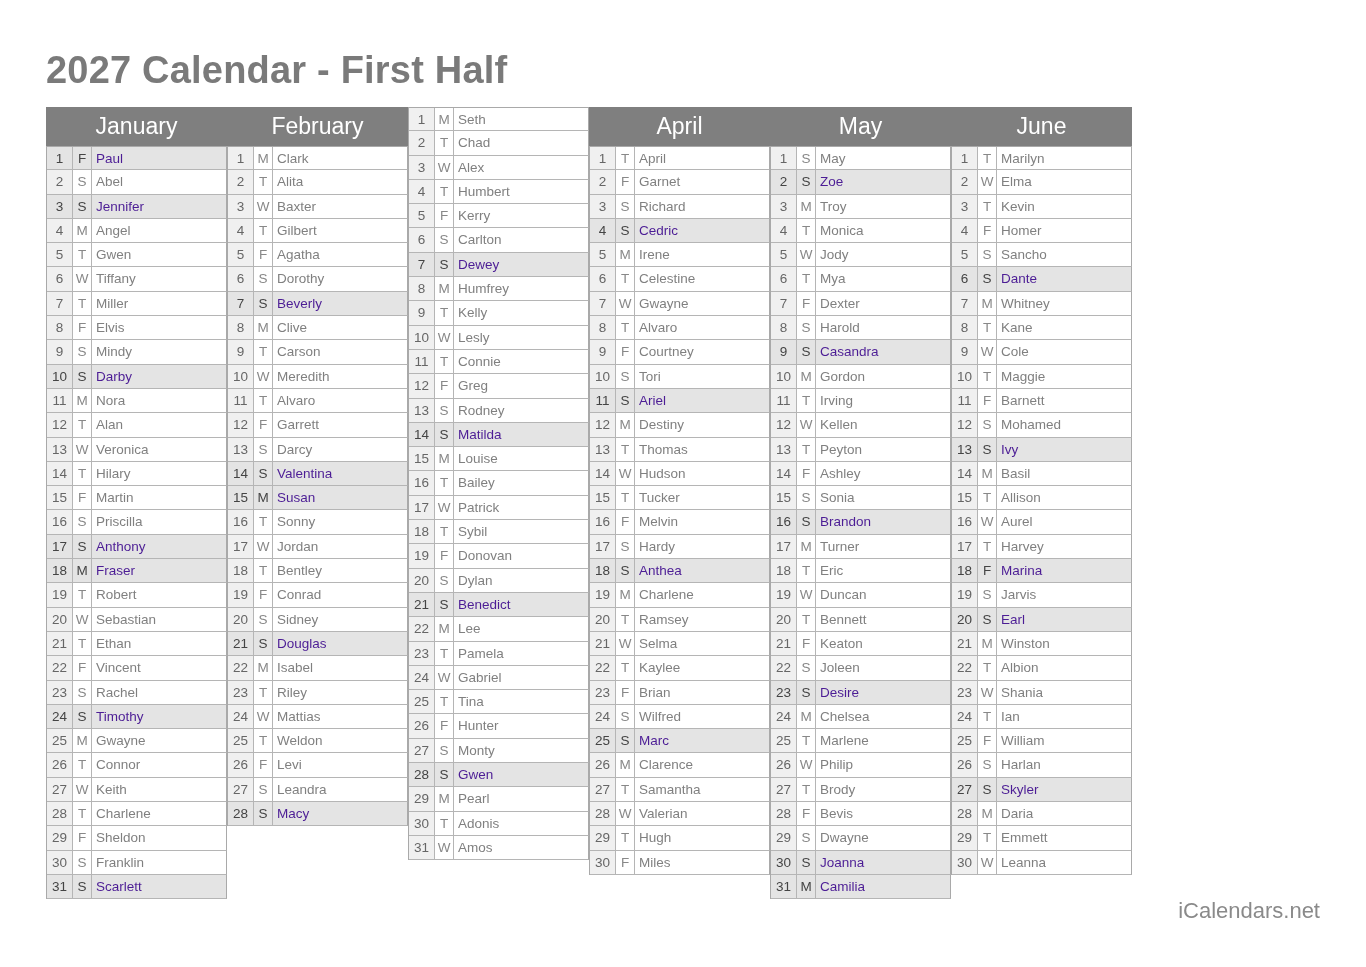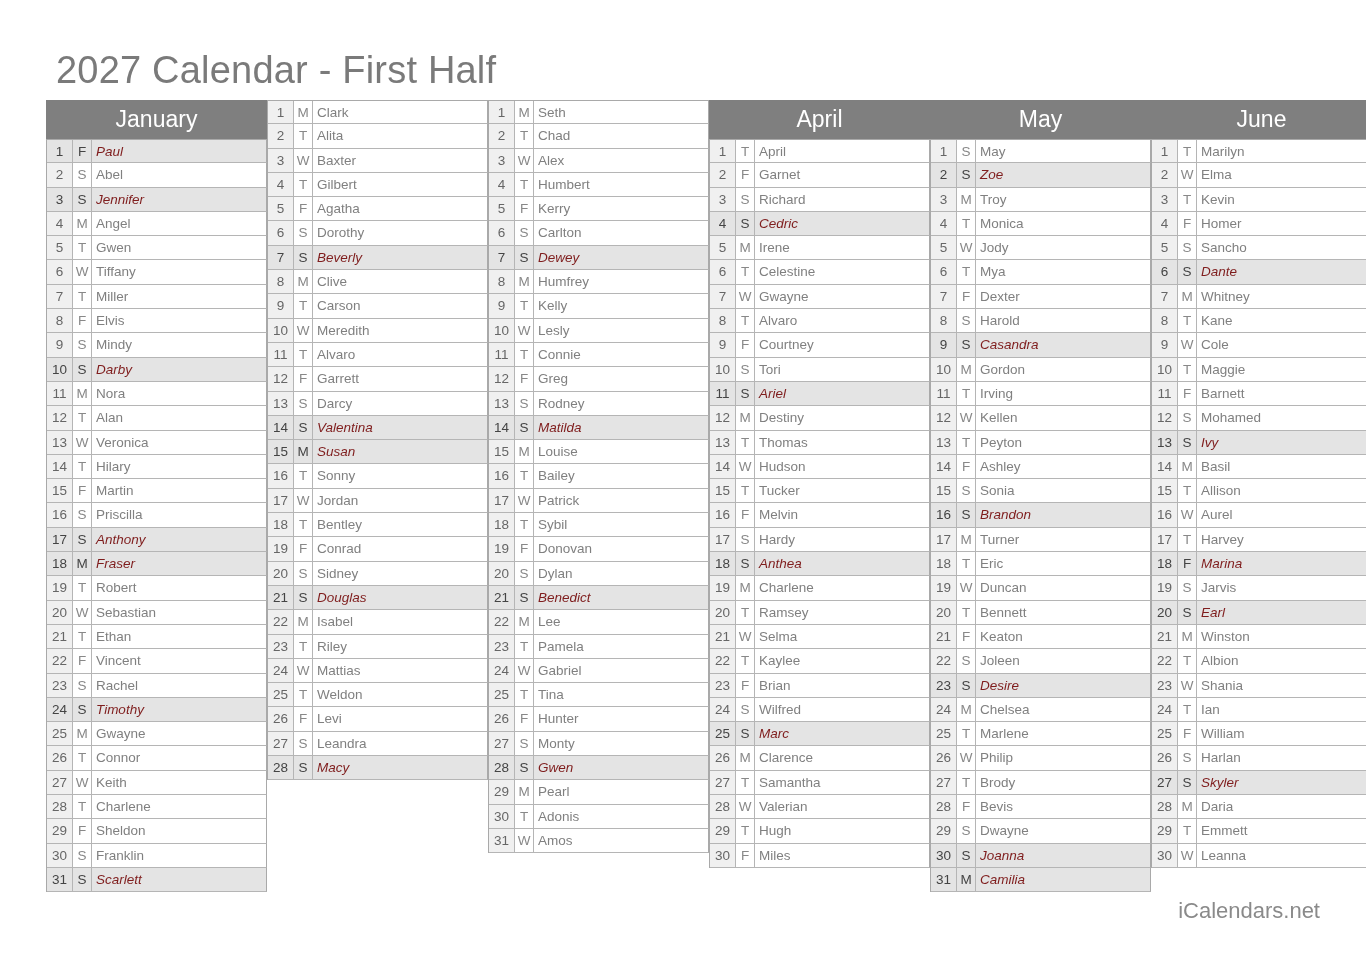--- a/index.html
+++ b/index.html
@@ -1,34 +1,34 @@
 <!DOCTYPE html>
 <html><head>
 <meta charset="utf-8">
 <style>
   html, body { margin: 0; padding: 0; background: #ffffff; }
   body { width: 1366px; height: 967px; position: relative; overflow: hidden;
          font-family: "Liberation Sans", sans-serif; color: #777777; }
-  .title { position: absolute; left: 56px; top: 46px; font-size: 38px; color: #7a7a7a;
-           font-weight: normal; letter-spacing: 0.2px; line-height: 48px; }
+  .title { position: absolute; left: 46px; top: 46px; font-size: 38px; color: #7a7a7a;
+           font-weight: bold; letter-spacing: 0.2px; line-height: 48px; }
   .grid { position: absolute; left: 46px; top: 100px; width: 1274px; display: flex; }
-  .month { width: 221px; flex: 0 0 auto; }
+  .month { width: 181px; flex: 0 0 auto; margin-top: 7px; }
   .mhead { height: 39px; background: #7f7f7f; color: #ffffff; font-size: 23px;
            text-align: center; line-height: 39px; }
   .rows { border-left: 1px solid #a9a9a9; }
   .row { height: 24.3px; display: flex; border-bottom: 1px solid #b5b5b5; border-right: 1px solid #a9a9a9;
          box-sizing: border-box; font-size: 13.5px; line-height: 23px; background: #ffffff; }
   .row:first-child { border-top: 1px solid #a9a9a9; }
   .row .d { width: 25px; text-align: center; background: #f0f0f0; border-right: 1px solid #b5b5b5; color: #666; }
   .row .w { width: 18px; text-align: center; border-right: 1px solid #b5b5b5; color: #888; }
   .row .n { flex: 1; padding-left: 4px; color: #808080; white-space: nowrap; overflow: hidden; }
   .row.hl { background: #e4e4e4; }
   .row.hl .d { background: #e4e4e4; color: #444; }
   .row.hl .w { color: #444; }
-  .row.hl .n { color: #7f1d1d; font-style: italic; }
+  .row.hl .n { color: #4c1d95; }
   .footer { position: absolute; right: 46px; top: 898px; font-size: 22px; color: #8a8a8a; }
 </style>
 </head>
 <body>
 
 <div class="title">2027 Calendar - First Half</div>
 
 <div class="grid" id="grid">
     <div class="month">
       <div class="mhead">January</div>
@@ -184,20 +184,21 @@
           <span class="n">Franklin</span>
         </div>
         <div class="row hl">
           <span class="d">31</span>
           <span class="w">S</span>
           <span class="n">Scarlett</span>
         </div>
       </div>
     </div>
     <div class="month">
+      <div class="mhead">February</div>
       <div class="rows">
         <div class="row">
           <span class="d">1</span>
           <span class="w">M</span>
           <span class="n">Clark</span>
         </div>
         <div class="row">
           <span class="d">2</span>
           <span class="w">T</span>
           <span class="n">Alita</span>

